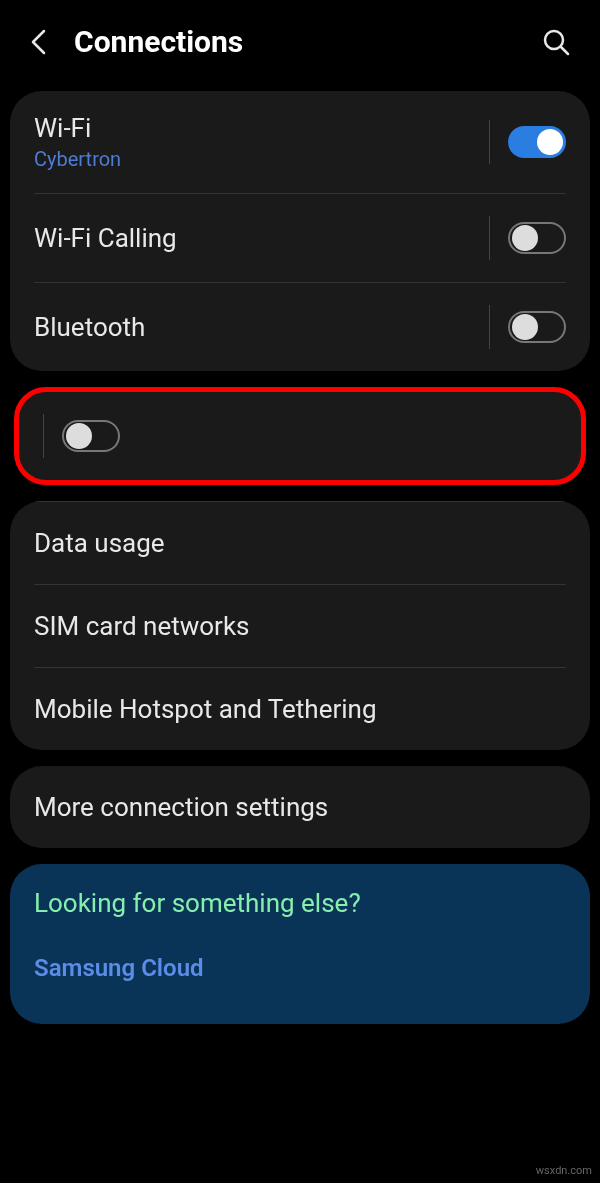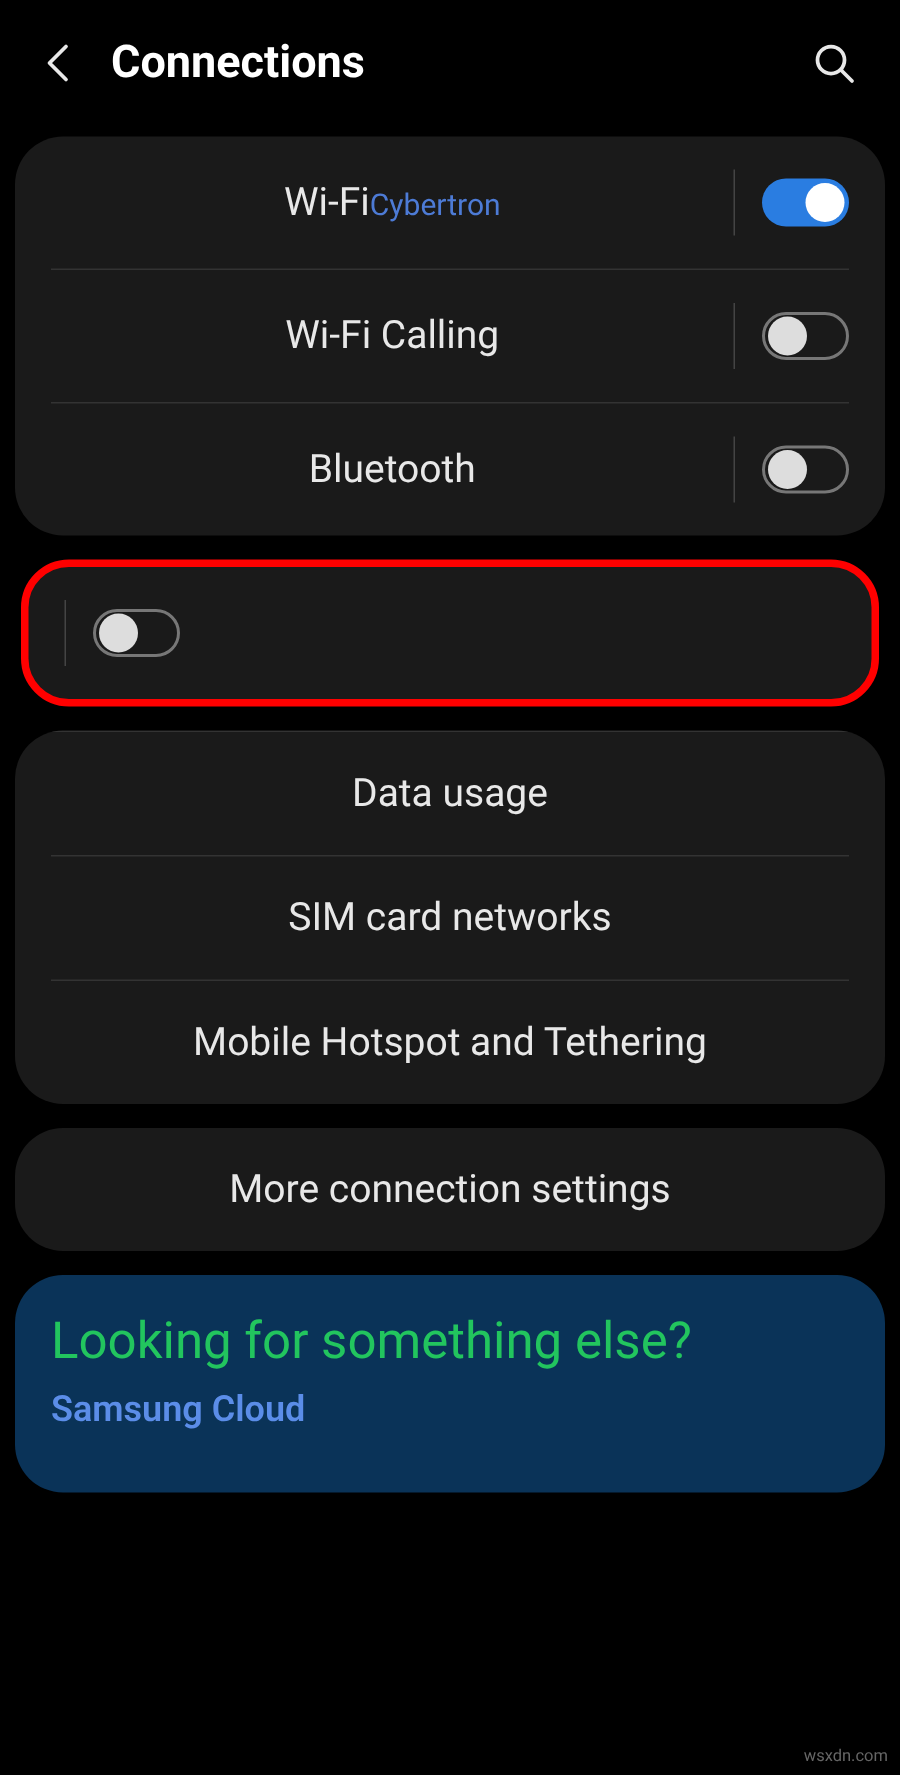--- a/index.html
+++ b/index.html
@@ -54,21 +54,21 @@
     }
     .row {
       display: flex;
       align-items: center;
       padding: 22px 24px;
       min-height: 82px;
     }
     .row-content {
       flex: 1;
       display: flex;
-      flex-direction: row;
+      flex-direction: column;
       justify-content: center;
     }
     .row-label {
       color: #e8e8e8;
       font-size: 26px;
       font-weight: 400;
     }
     .row-sublabel {
       color: #4d7bd6;
       font-size: 20px;
@@ -120,23 +120,23 @@
       top: 1px;
       background: #ddd;
     }
     .suggestion-card {
       background: #0a3358;
       border-radius: 32px;
       margin: 8px 10px 0 10px;
       padding: 24px;
     }
     .suggestion-title {
-      color: #22c55e;
-      font-size: 34px;
-      margin-bottom: 11px;
+      color: #86efac;
+      font-size: 26px;
+      margin-bottom: 36px;
     }
     .suggestion-link {
       color: #5b8de8;
       font-size: 24px;
       font-weight: 600;
       margin-bottom: 18px;
       display: block;
     }
     .watermark {
       position: absolute;

